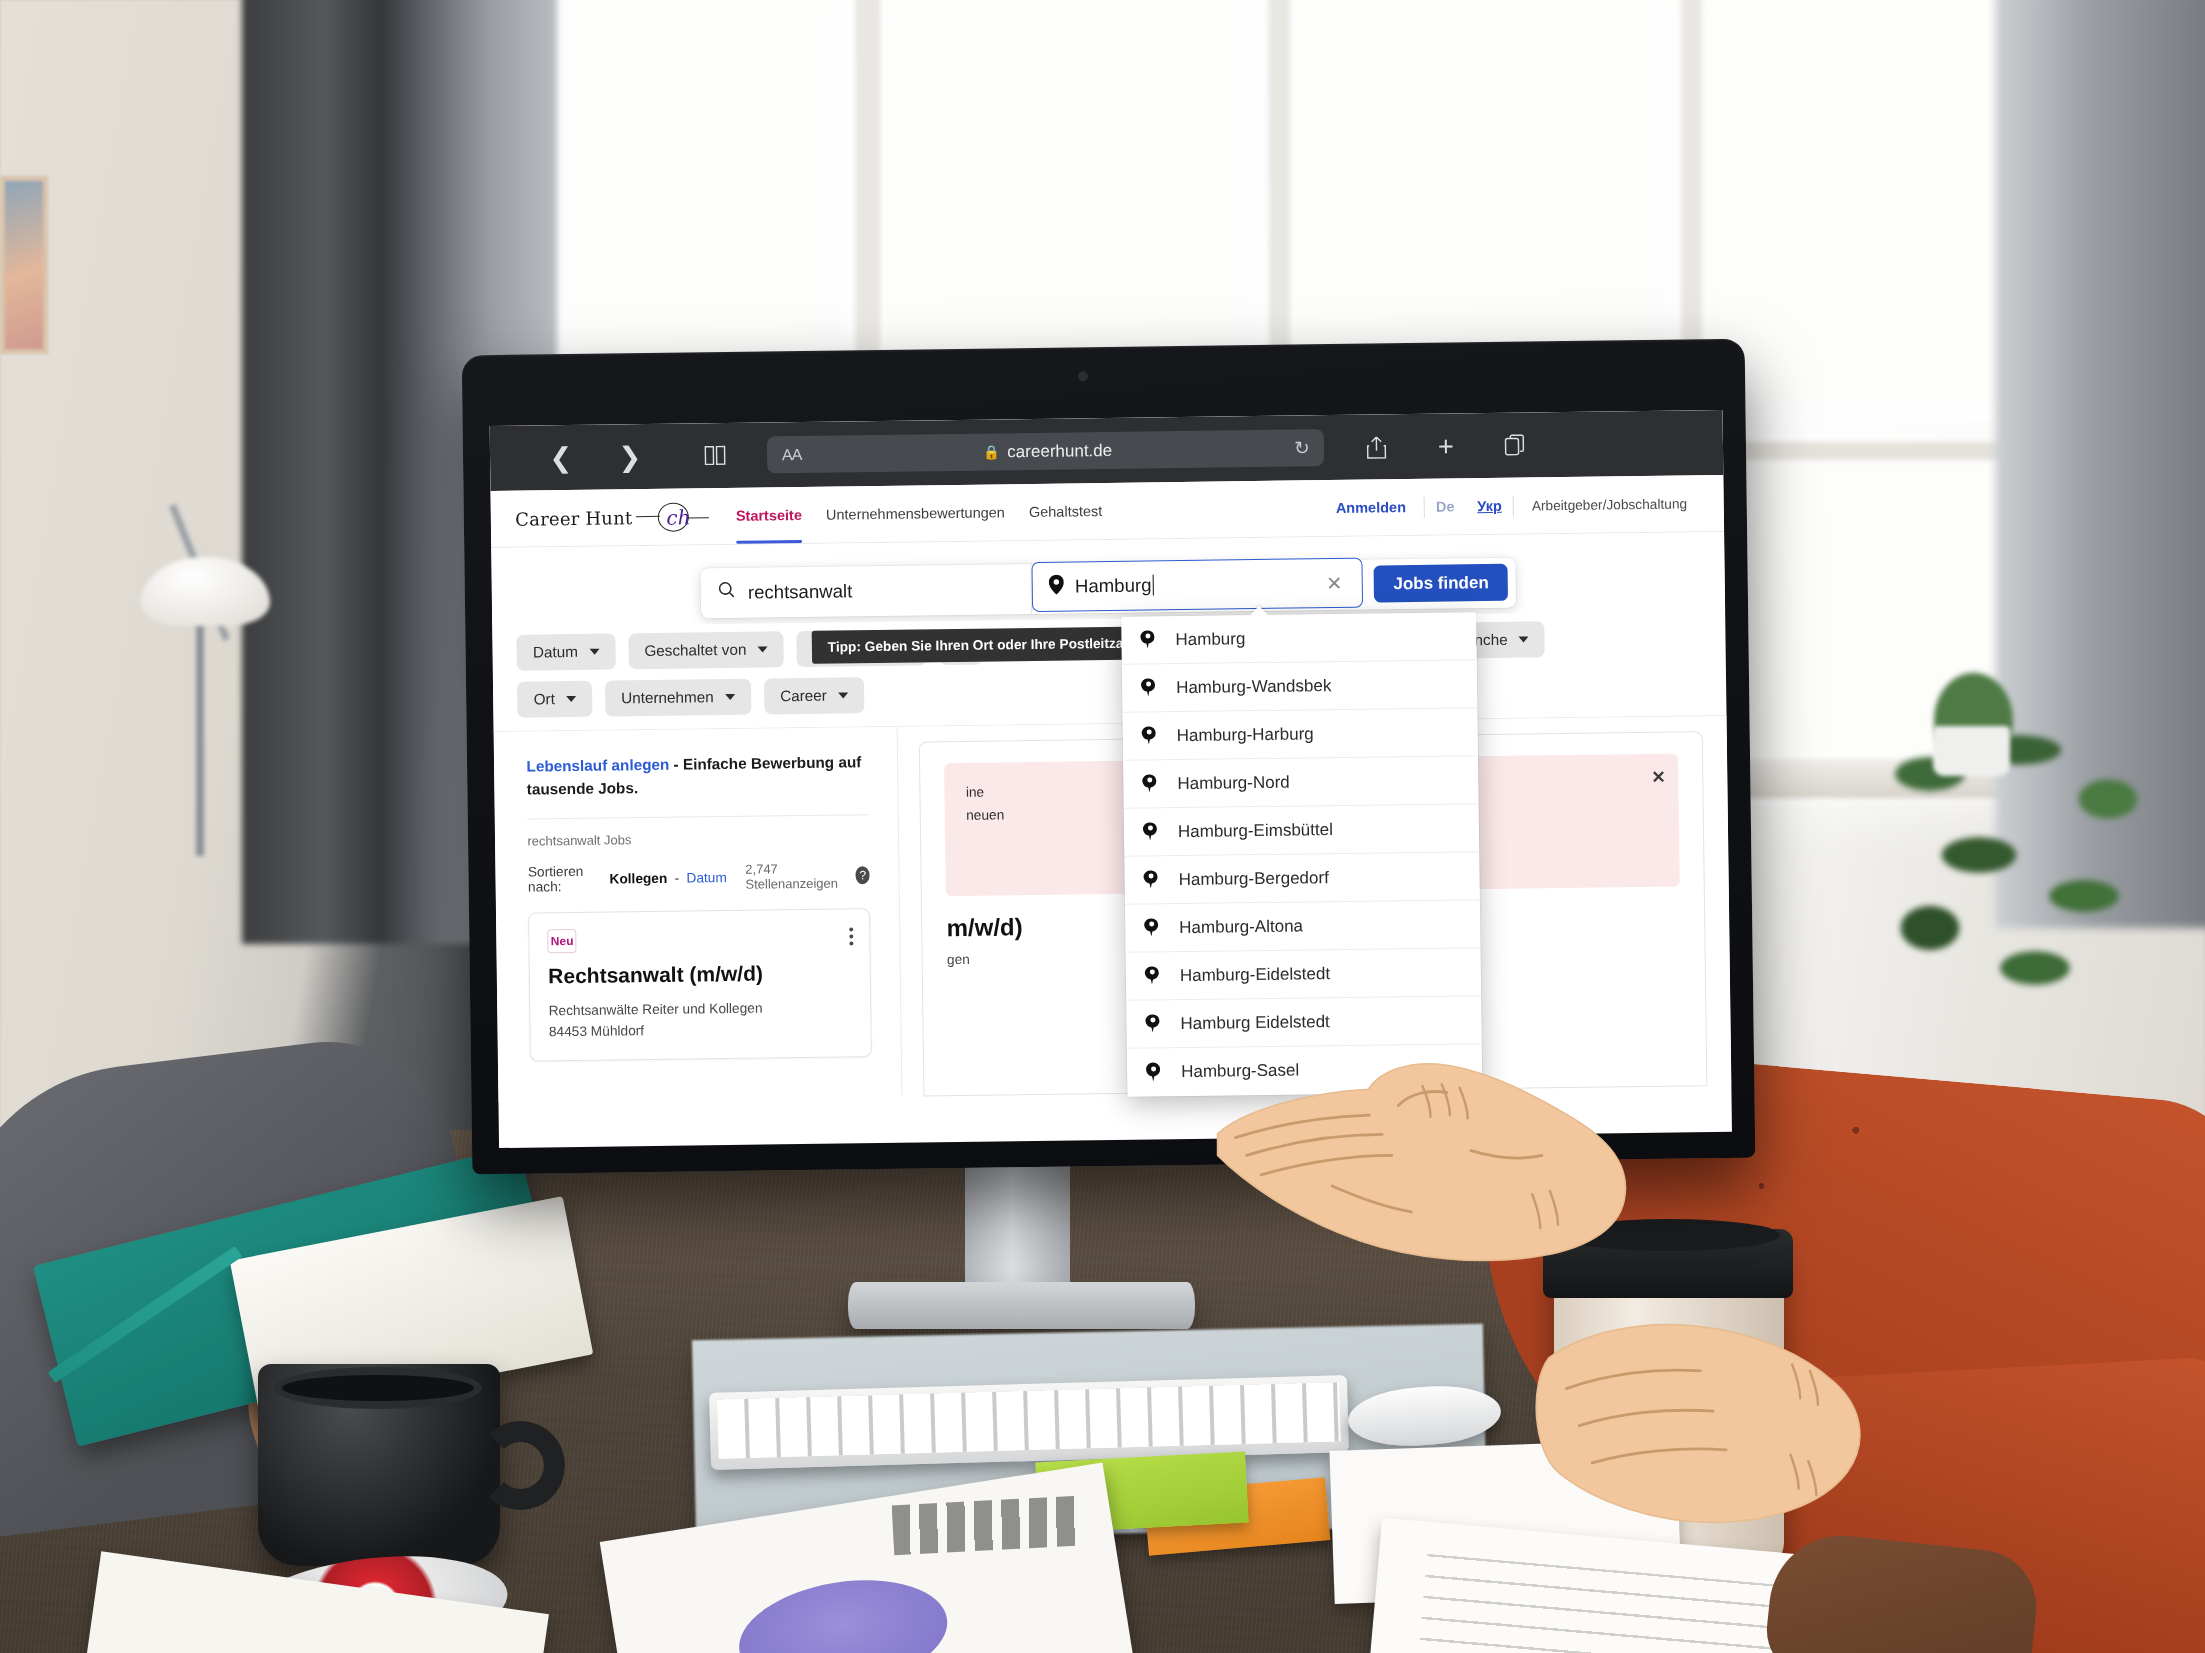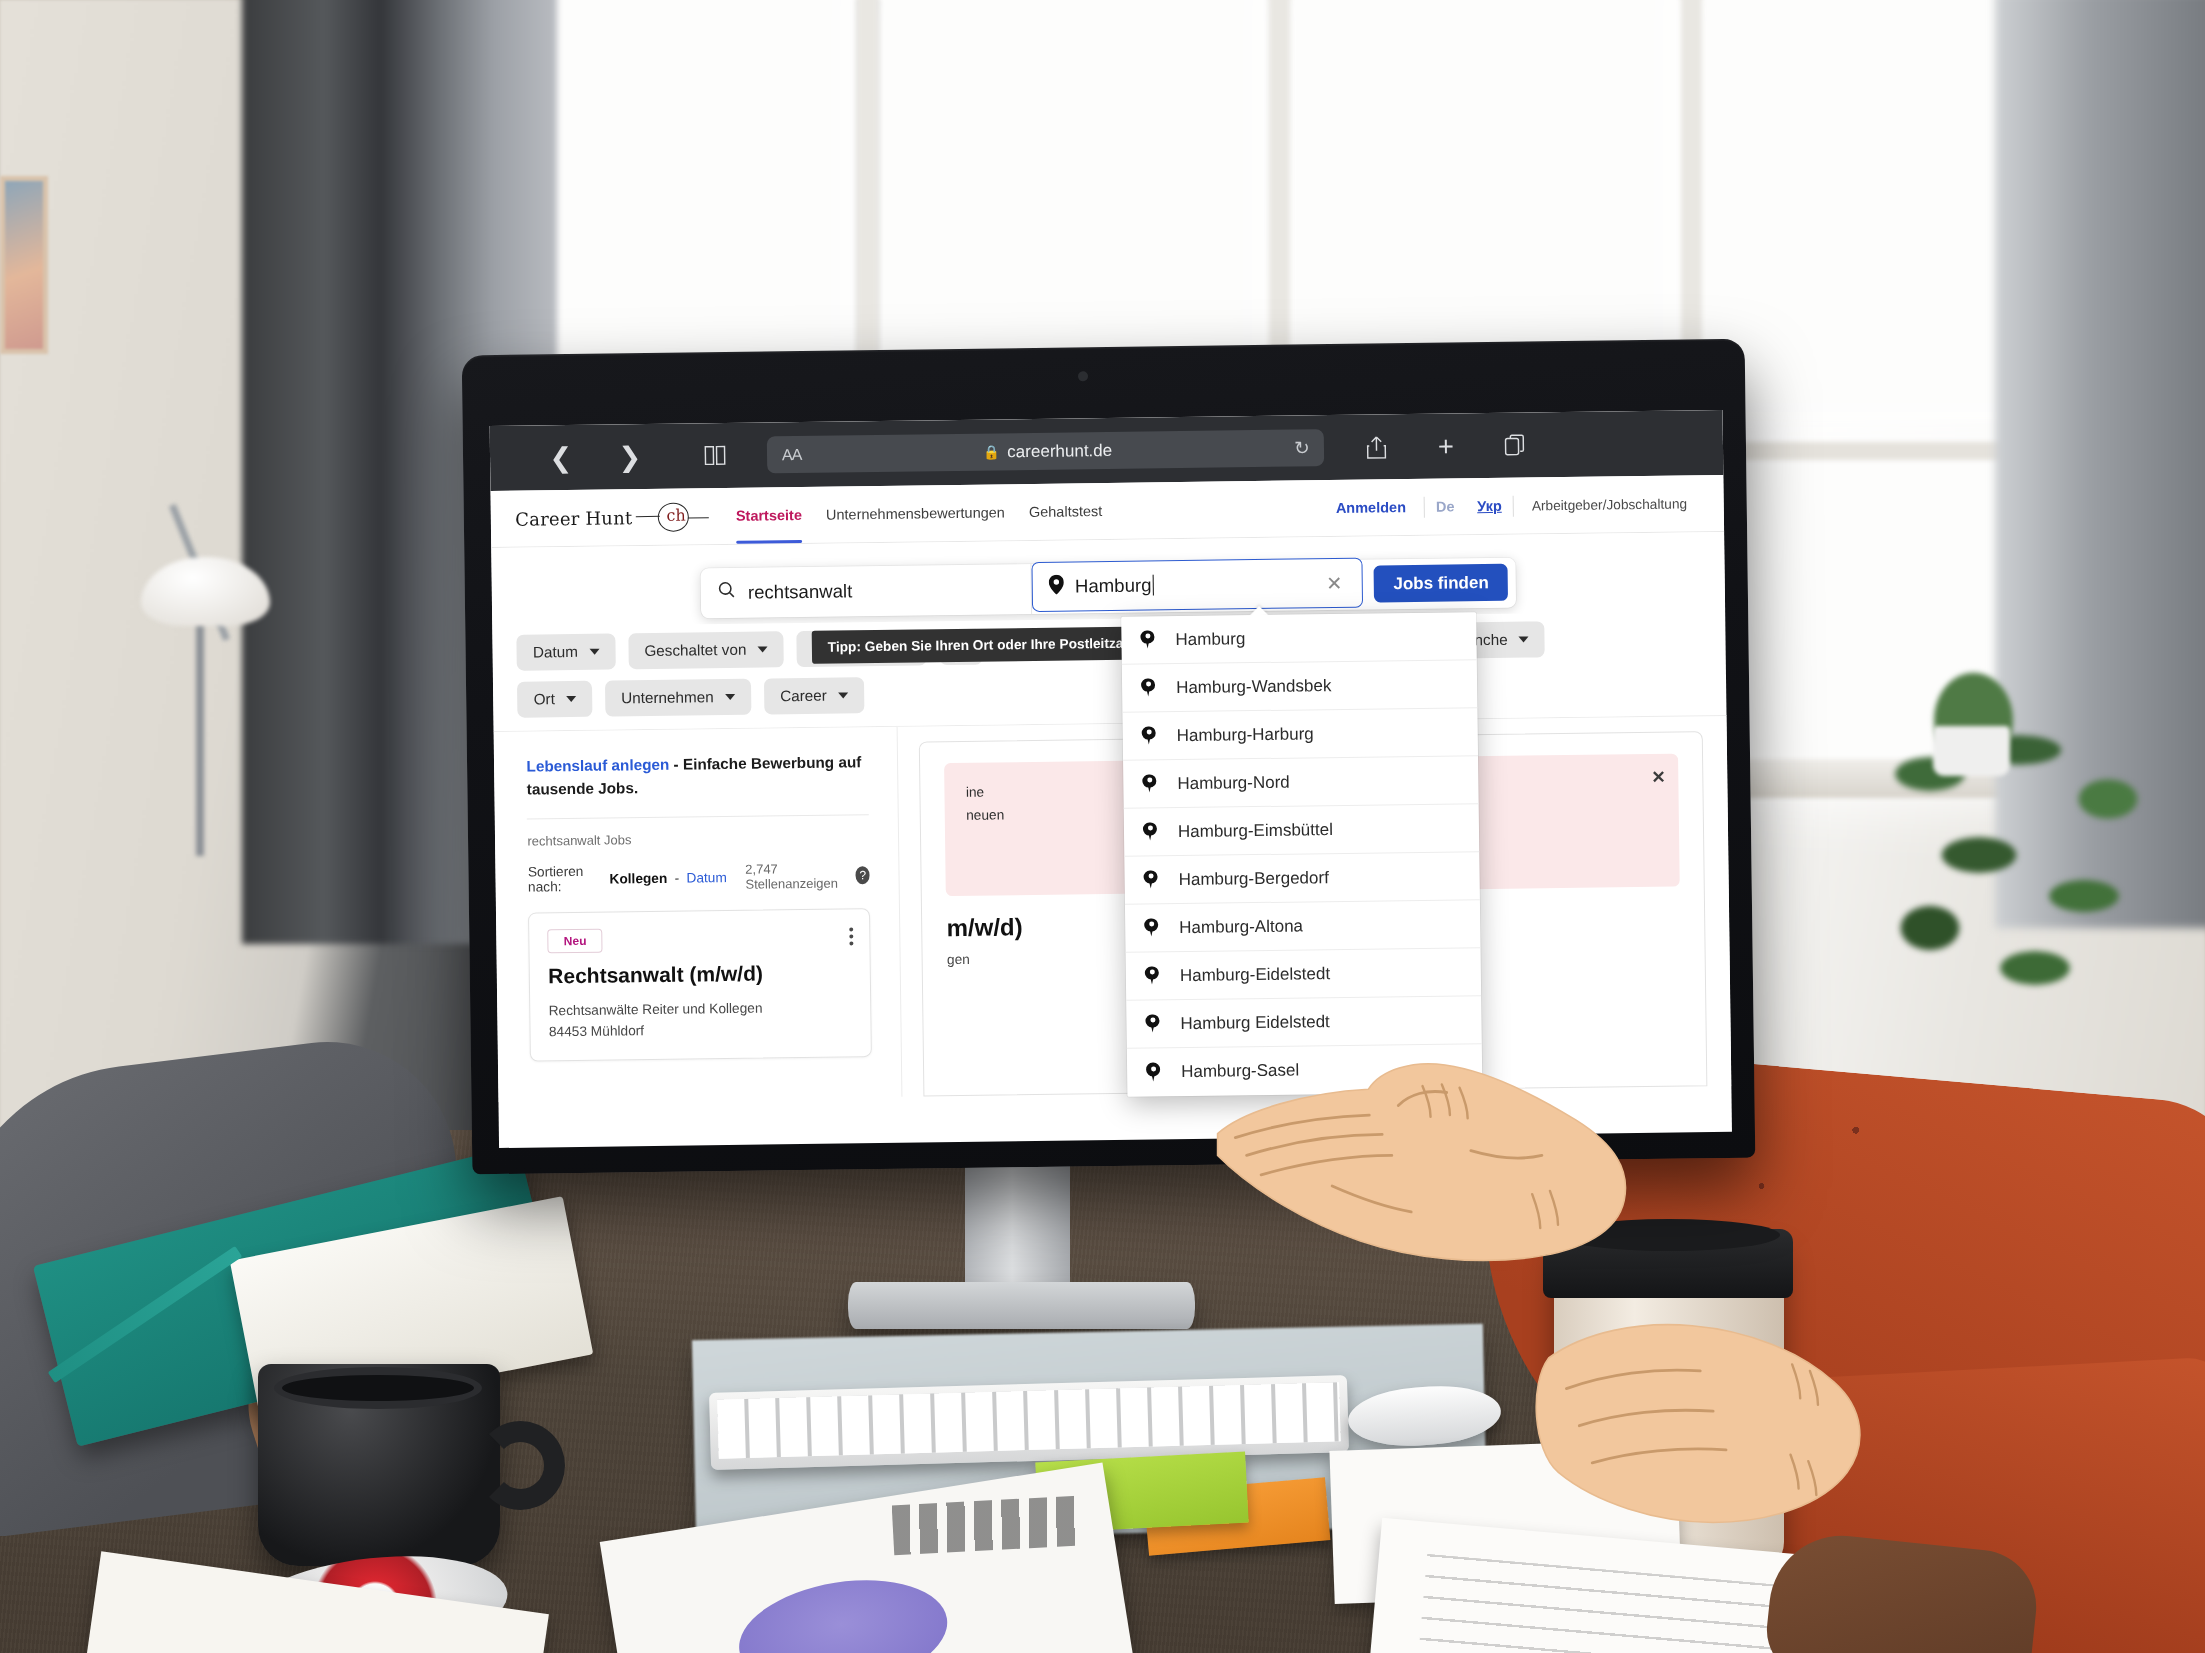--- a/index.html
+++ b/index.html
@@ -340,21 +340,21 @@
     border: 1.1px solid #2a2a2a; border-radius: 50%;
   }
   .logo-mark .ln1 {
     position: absolute; left: 0px; top: 15.3px; width: 24px; height: 1.1px; background: #2a2a2a;
   }
   .logo-mark .ln2 {
     position: absolute; left: 52px; top: 17px; width: 21px; height: 1.1px; background: #2a2a2a;
   }
   .logo-mark .ch {
     position: absolute; left: 31px; top: 4.8px; font-family: "DejaVu Serif", serif;
-    font-size: 16px; color: #7f1d1d;
+    font-style: italic; font-size: 20px; color: #4c1d95;
   }
   .nav { display: flex; align-items: center; gap: 24px; height: 100%; }
   .nav-item {
     font-size: 14.5px; color: #3d3d3d; height: 100%; display: flex; align-items: center;
     position: relative; cursor: pointer; white-space: nowrap;
   }
   .nav-item.active { color: #be185d; font-weight: bold; }
   .nav-item.active::after {
     content: ""; position: absolute; left: 0; right: 0; bottom: 0;
     height: 3.2px; background: #3d5bd9; border-radius: 1.6px;
@@ -504,21 +504,21 @@
     width: 18px; height: 18px; border-radius: 50%; background: #4a4a4a;
     color: #fff; font-size: 12px; display: inline-flex; align-items: center;
     justify-content: center; cursor: pointer;
   }
   .job-card {
     border: 0.8px solid #e2e2e2; border-radius: 8px; padding: 16px 18px 18px 18px;
     position: relative; box-shadow: 0 0.8px 2.4px rgba(0,0,0,.05);
   }
   .badge-new {
     display: inline-block; border: 0.8px solid #e3cdd8; color: #b3157e;
-    font-size: 12px; font-weight: 700; padding: 4px 15px; border-radius: 4px;
+    font-size: 12px; font-weight: 700; padding: 4px 2px; border-radius: 4px;
     margin-bottom: 11.3px;
   }
   .job-title { font-size: 21px; font-weight: 700; color: #111; margin-bottom: 11.3px; }
   .job-co { font-size: 13.7px; color: #474747; line-height: 1.55; }
   .kebab {
     position: absolute; right: 16px; top: 18px; cursor: pointer;
     display: flex; flex-direction: column; gap: 3.2px; align-items: center;
   }
   .kebab span { width: 4px; height: 4px; border-radius: 50%; background: #4a4a4a; }
 

